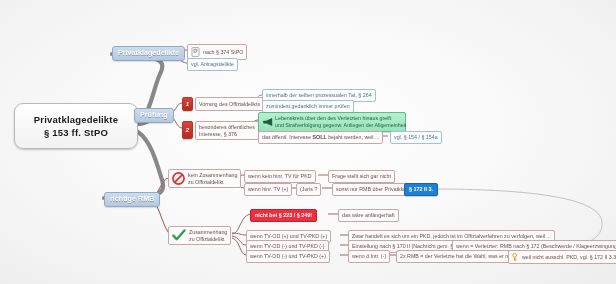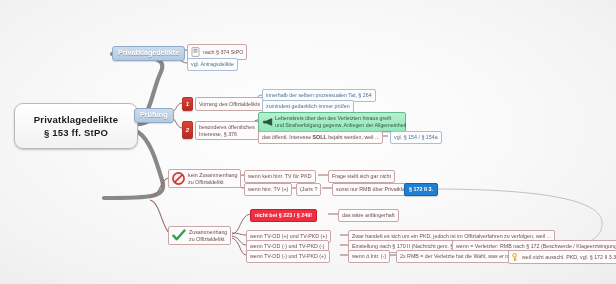--- a/index.html
+++ b/index.html
@@ -185,20 +185,21 @@
     <div>Lebenskreis über den des Verletzten hinaus greift</div>
     <div>und Strafverfolgung gegenw. Anliegen der Allgemeinheit</div>
   </div>
 
   <div class="nd bx" style="left:258px;top:131px;">
     <span>das öffentl. Interesse </span><b class="strong">SOLL</b><span> bejaht werden, weil ...</span>
   </div>
 
   <div class="nd bx bl" style="left:390px;top:131px;">vgl. § 154 / § 154a</div>
 
+  <div class="nd pill pill-rmb">richtige RMB</div>
 
   <div class="nd bx" style="left:168px;top:169px;">
     <span class="iconbox">
       <svg class="ic" width="13" height="13" viewBox="0 0 14 14">
         <circle cx="7" cy="7" r="6" fill="#fdecec" stroke="#cf3a34" stroke-width="1.8"></circle>
         <line x1="2.8" y1="11.2" x2="11.2" y2="2.8" stroke="#cf3a34" stroke-width="1.8"></line>
       </svg>
       <span style="display:flex;flex-direction:column;">
         <span>kein Zusammenhang</span>
         <span>zu Offizialdelikt</span>

